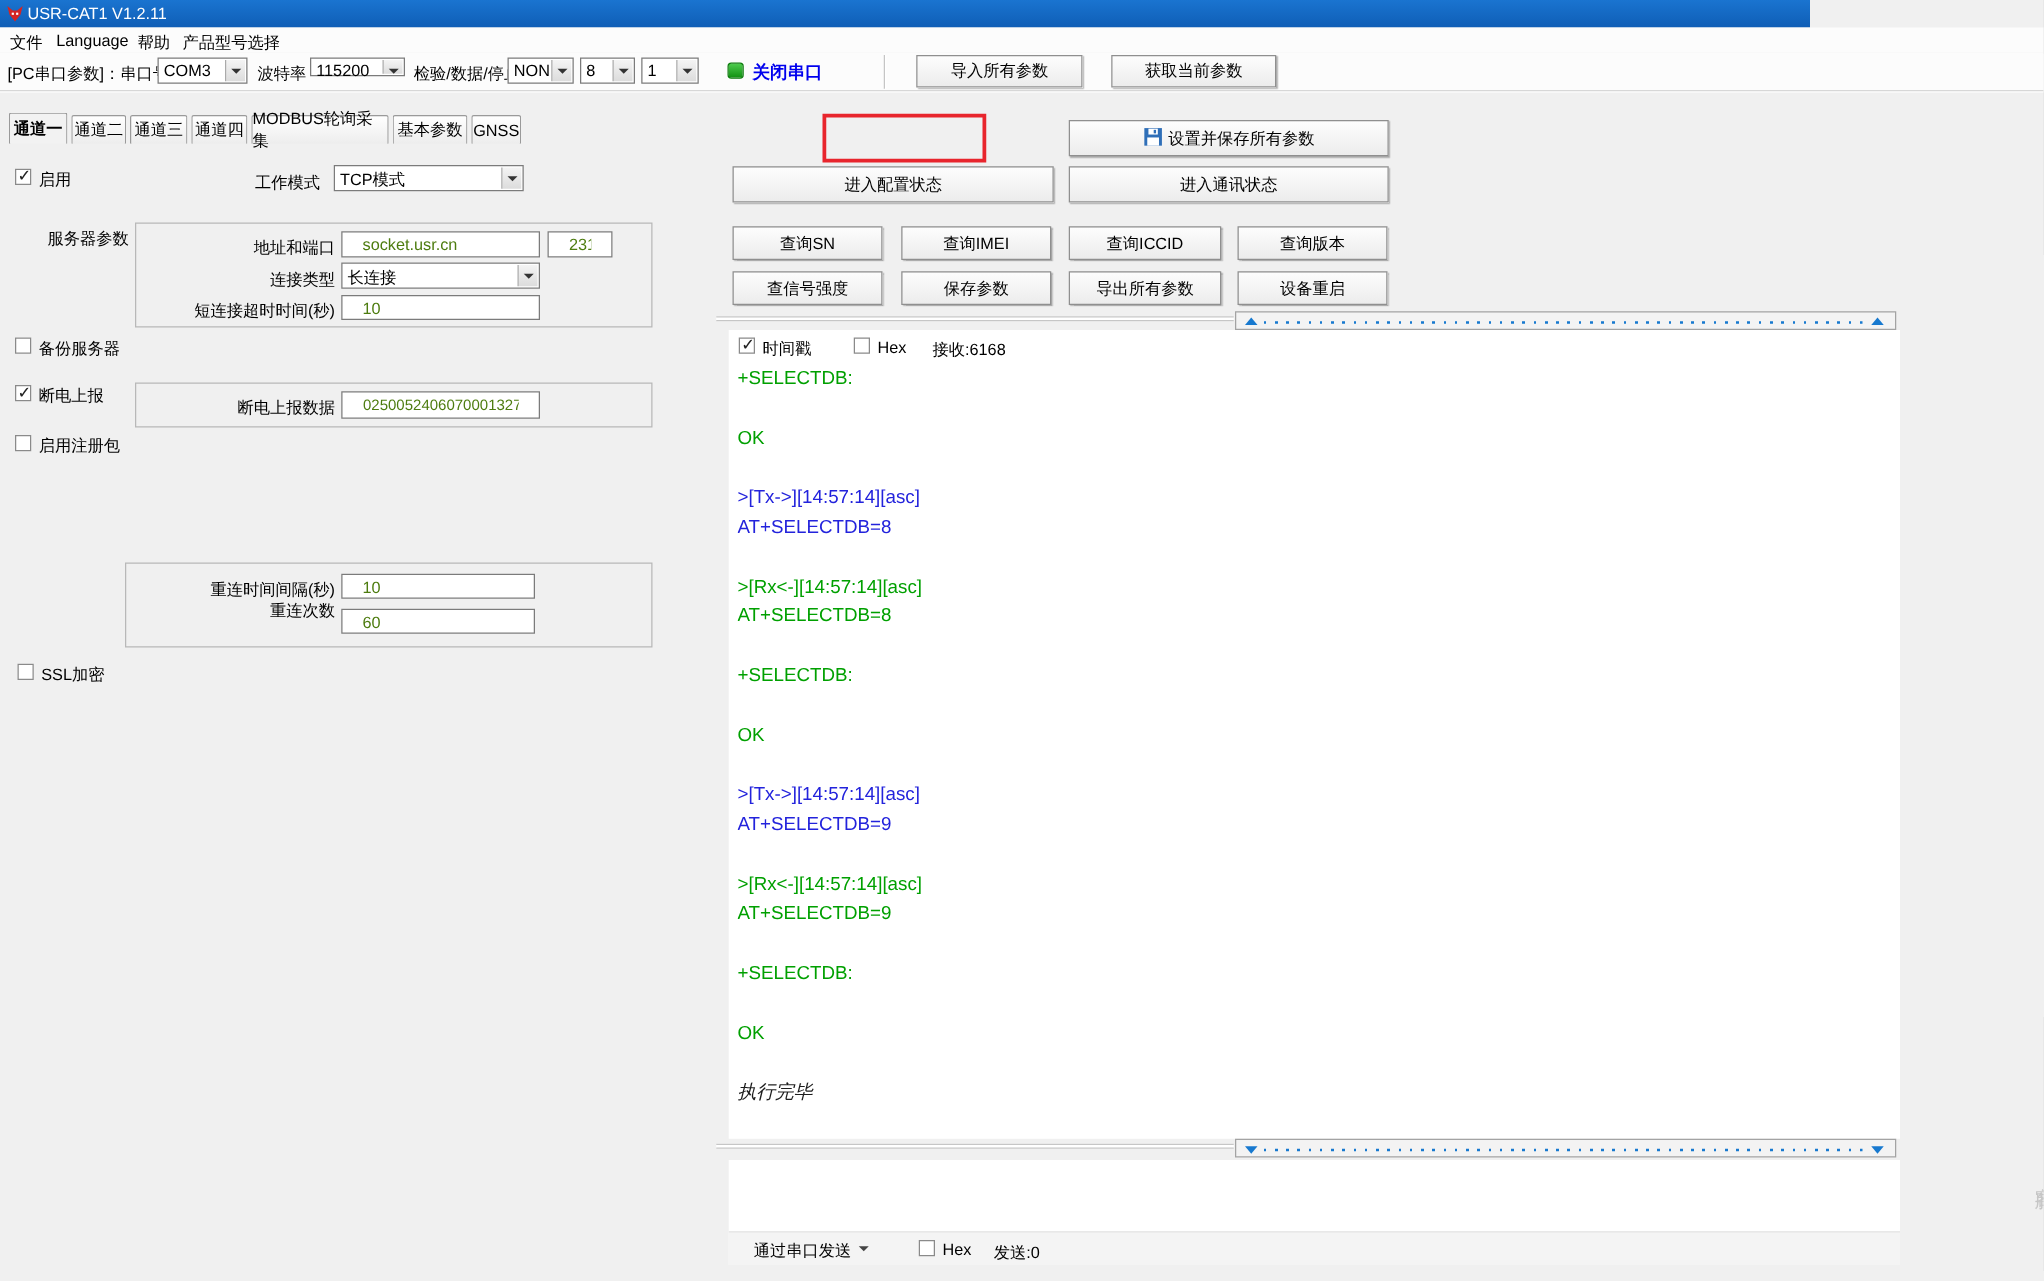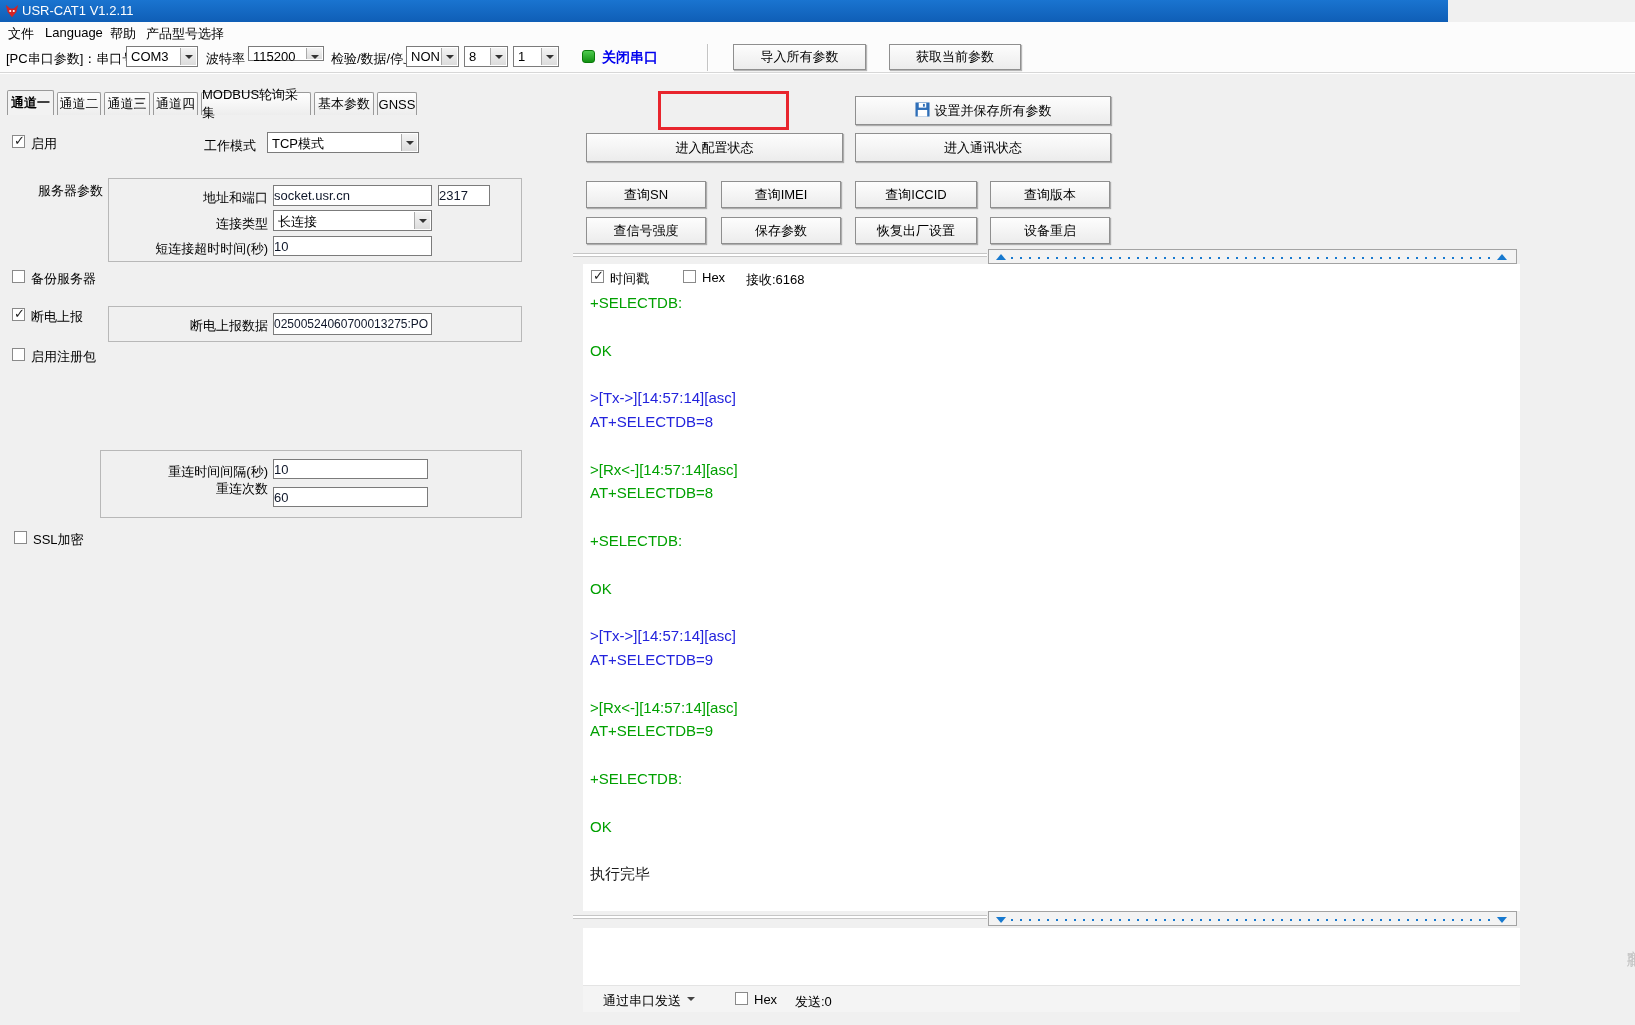--- a/index.html
+++ b/index.html
@@ -14,21 +14,21 @@
   .titlebar .ticon { position:absolute; left:5px; top:4px; width:14px; height:14px; }
 
   
   .menubar { position:absolute; left:0; top:22px; width:1635px; height:20px; background:#fcfcfc; }
   .menu-item { position:absolute; top:3px; font-size:13px; color:#000; cursor:default;text-align:right; }
   .toolbar { position:absolute; left:0; top:42px; width:1635px; height:31px; background:#fcfcfc;
              border-bottom:1px solid #d7d7d7; box-shadow:0 1px 0 #ffffff; }
 
   
   .tin { position:absolute; border:1px solid #7b7b7b; background:#fff; font-size:13px;
-         padding:1px 0; font-family:inherit; color:#0f172a; }
+         padding:1px 16px; font-family:inherit; color:#4d7c0f; }
   .combo { position:absolute; border:1px solid #7b7b7b; background:#fff;padding-left:20px; }
   .combo .val { position:absolute; left:4px; top:2px; right:18px; font-size:13px;
                 white-space:nowrap; overflow:hidden; }
   .combo .arrowbtn { position:absolute; right:1px; top:1px; bottom:1px; width:16px;
                      background:linear-gradient(#f4f4f4,#dcdcdc); border-left:1px solid #aaa; }
   .combo .arrowbtn::after { content:""; position:absolute; left:4px; top:7px;
                      border:4px solid transparent; border-top-color:#333; }
   .cb { position:absolute; width:13px; height:13px; background:#fff; border:1px solid #8a8a8a; }
   .cb.checked::after { content:"✓"; position:absolute; left:1px; top:-3px; font-size:13px;
                        font-weight:bold; color:#222; }
@@ -54,21 +54,21 @@
         background-image:repeating-linear-gradient(90deg,#1779cf 0 2px,transparent 2px 9px); }
   .tri { position:absolute; width:0; height:0; }
   .tri.up   { border-left:5px solid transparent; border-right:5px solid transparent;
               border-bottom:6px solid #1779cf; top:4px; }
   .tri.down { border-left:5px solid transparent; border-right:5px solid transparent;
               border-top:6px solid #1779cf; top:5px; }
 
   
   .whitepanel { position:absolute; background:#fff; }
   .log-line { height:23.8px; line-height:23.8px; font-size:15px; white-space:pre; }
-  .rx { color:#00a000; } .tx { color:#2323dc; } .plain { color:#1c1c1c; }
+  .rx { color:#00a000; } .tx { color:#2323dc; } .plain { color:#1c1c1c;font-style:italic; }
 
   .annotation-red { position:absolute; border:3px solid #e8252d; pointer-events:none; z-index:50; }
   .vsep { position:absolute; width:2px; border-left:1px solid #c5c5c5; border-right:1px solid #fff; }
   .status-dot { position:absolute; width:13px; height:13px; border-radius:3px;
                 background:linear-gradient(#4ecb4e,#129112); border:1px solid #0a7a0a; }
   .blue-bold { position:absolute; font-size:14px; font-weight:bold; color:#0000ee; white-space:nowrap; }
   .send-row { position:absolute; background:#f4f4f4; border-top:1px solid #e4e4e4; }
   .drop-arrow { position:absolute; width:0; height:0; border:4px solid transparent;
                 border-top-color:#444; }
   .watermark { position:absolute; writing-mode:vertical-rl; font-size:15px; color:#c6c6c6;
@@ -196,21 +196,21 @@
   <button class="btn" style="left:586px; top:133px; width:257px; height:29px">进入配置状态</button>
   <button class="btn" style="left:855px; top:133px; width:256px; height:29px">进入通讯状态</button>
 
   <button class="btn" style="left:586px; top:181px; width:120px; height:27px">查询SN</button>
   <button class="btn" style="left:721px; top:181px; width:120px; height:27px">查询IMEI</button>
   <button class="btn" style="left:855px; top:181px; width:122px; height:27px">查询ICCID</button>
   <button class="btn" style="left:990px; top:181px; width:120px; height:27px">查询版本</button>
 
   <button class="btn" style="left:586px; top:217px; width:120px; height:27px">查信号强度</button>
   <button class="btn" style="left:721px; top:217px; width:120px; height:27px">保存参数</button>
-  <button class="btn" style="left:855px; top:217px; width:122px; height:27px">恢复出厂设置</button>
+  <button class="btn" style="left:855px; top:217px; width:122px; height:27px">导出所有参数</button>
   <button class="btn" style="left:990px; top:217px; width:120px; height:27px">设备重启</button>
 
   <div class="split-plain" style="left:573px; top:253px; width:414px"></div>
   <div class="slider" style="left:988px; top:249px; width:529px">
     <span class="tri up" style="left:7px"></span>
     <span class="dots"></span>
     <span class="tri up" style="right:9px"></span>
   </div>
 
   <div class="whitepanel" style="left:583px; top:264px; width:937px; height:647px">

